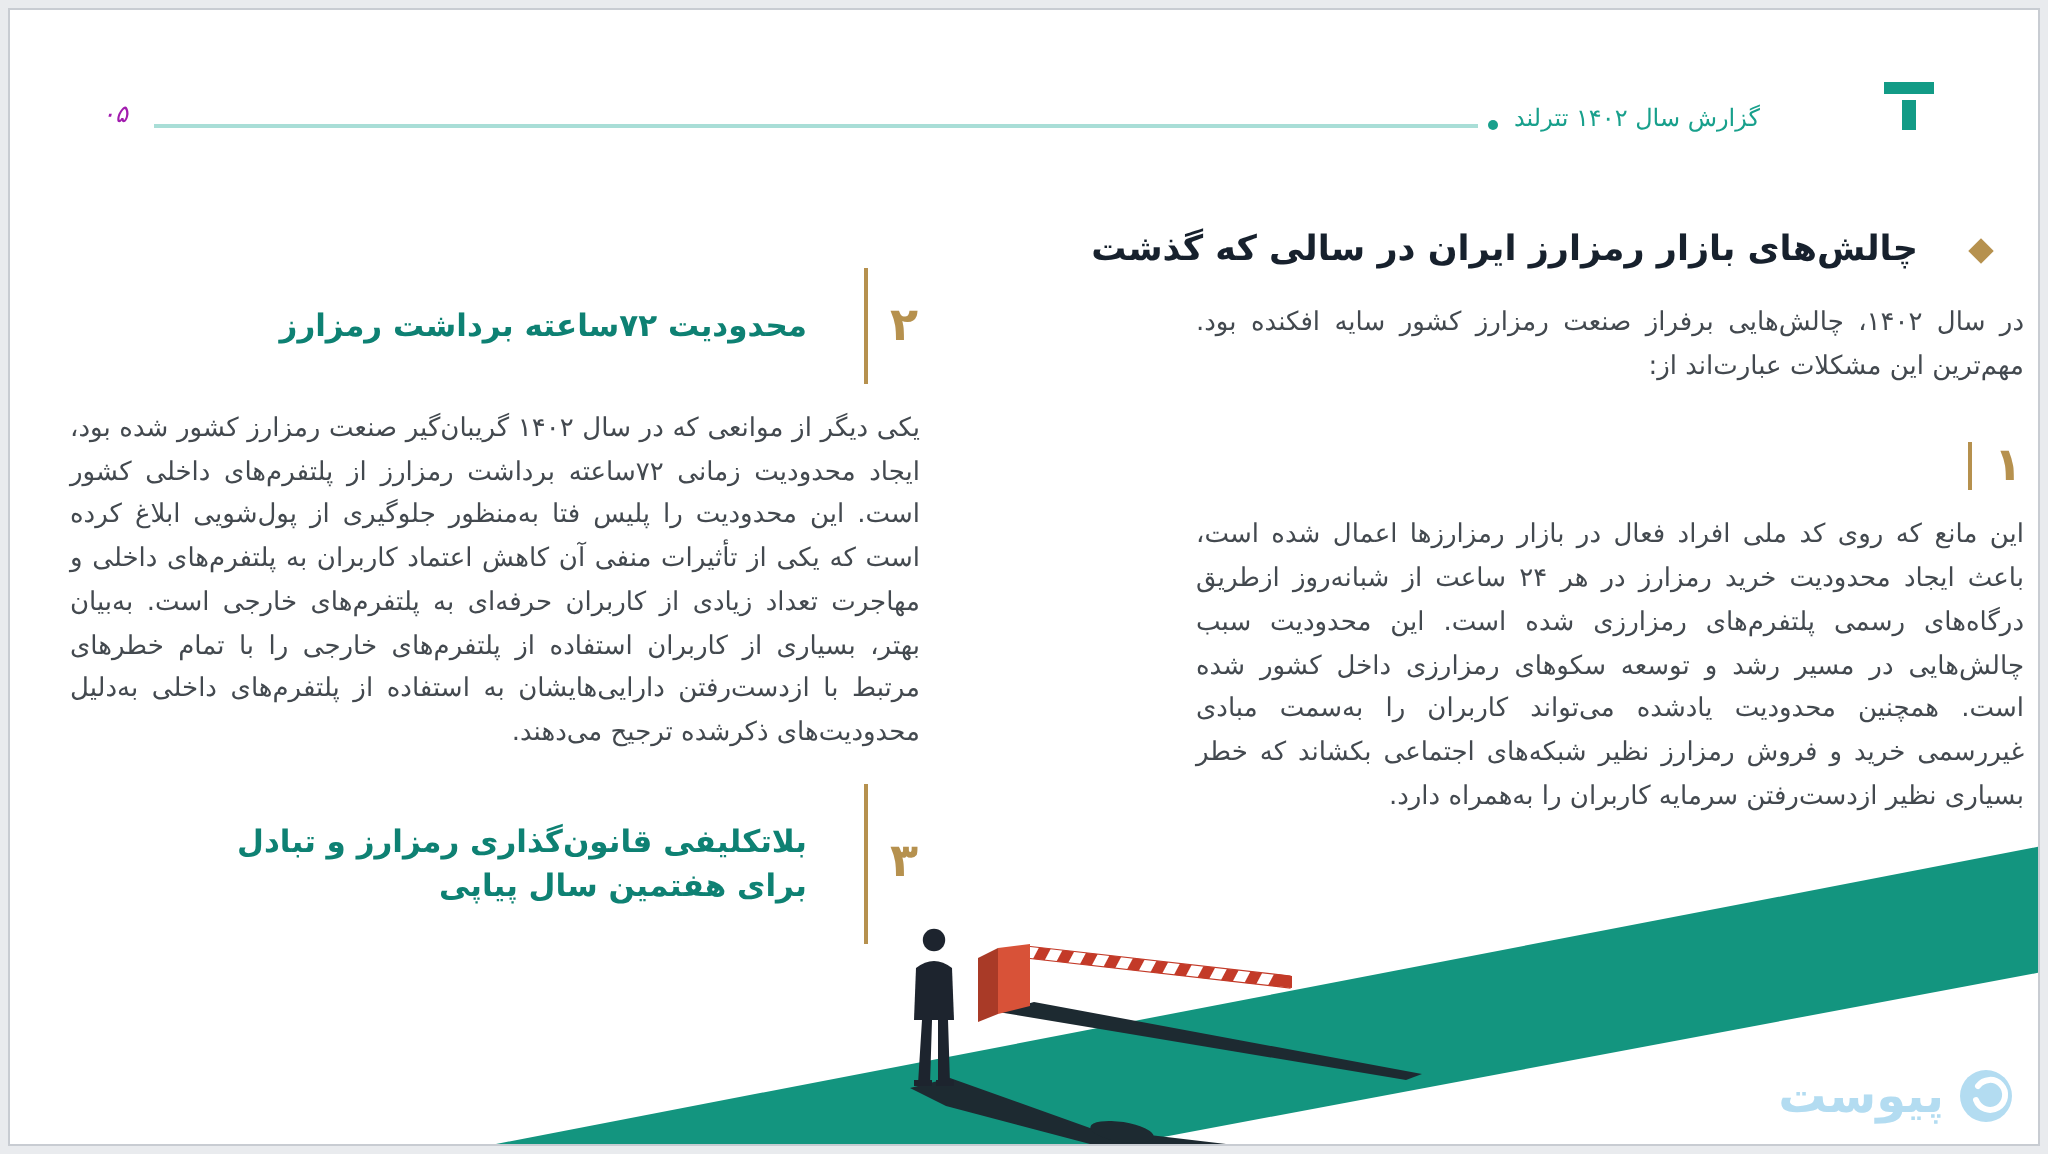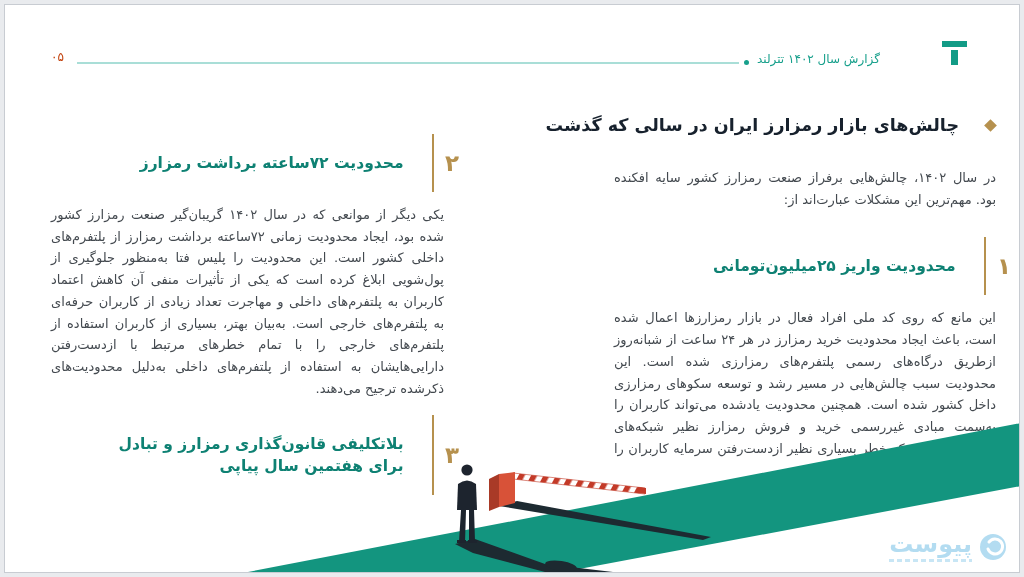--- a/index.html
+++ b/index.html
@@ -7,22 +7,22 @@
     width:1024px;height:577px;position:relative;overflow:hidden;
     background:#e9ebee;
     font-family:"DejaVu Sans", sans-serif;
   }
   .slide{
     position:absolute;inset:4px;background:#ffffff;
     border:1px solid #c8ccd2;box-sizing:border-box;overflow:hidden;
   }
   
   .pagenum{
-    position:absolute;left:46px;top:45px;font-size:12px;color:#c2410c;
-    direction:rtl;letter-spacing:1px;
+    position:absolute;left:46px;top:45px;font-size:12px;color:#a21caf;
+    direction:rtl;letter-spacing:1px;font-style:italic;
   }
   .header-rule{
     position:absolute;left:72px;top:57px;width:662px;height:2px;
     background:#a9ded7;
   }
   .header-dot{
     position:absolute;left:739px;top:55px;width:5px;height:5px;
     border-radius:50%;background:#18a08c;
   }
   .header-label{
@@ -43,21 +43,21 @@
   }
   .page-title{
     margin:16px;font-size:17.5px;font-weight:700;color:#17212d;
     white-space:nowrap;
   }
   
   .col{position:absolute;direction:rtl;}
   .col-right{left:593px;top:146px;width:414px;}
   .col-left{left:30px;top:129px;width:425px;}
   .body-text{
-    margin:16px;font-size:13px;line-height:21.7px;color:#43494f;
+    margin:0;font-size:13px;line-height:21.7px;color:#43494f;
     text-align:justify;text-align-last:right;
   }
   .sec-head{
     display:flex;direction:rtl;align-items:stretch;margin:0;
   }
   .sec-num{
     font-size:23px;font-weight:700;color:#b6914e;line-height:1;
     align-self:center;min-width:16px;text-align:center;
   }
   .sec-bar{
@@ -76,21 +76,21 @@
   .illustration{
     position:absolute;left:0;bottom:0;width:1016px;height:185px;
     pointer-events:none;
   }
   
   .watermark{
     position:absolute;right:12px;bottom:10px;direction:rtl;
     display:flex;align-items:center;gap:7px;opacity:.9;
   }
   .wm-icon{width:28px;height:28px;flex:0 0 auto;}
-  .wm-text{display:flex;flex-direction:column;align-items:stretch;}
+  .wm-text{display:flex;flex-direction:row;align-items:stretch;}
   .wm-word{
     font-size:24px;font-weight:700;color:#abd9f0;line-height:26px;
     letter-spacing:0.5px;
   }
   .wm-tagline{
     height:3px;margin-top:2px;
     background:repeating-linear-gradient(90deg,#c3e4f5 0 5px,transparent 5px 8px);
   }
 </style>
 </head>
@@ -111,21 +111,20 @@
     <span class="diamond"></span>
     <h1 class="page-title">چالش‌های بازار رمزارز ایران در سالی که گذشت</h1>
   </div>
 
   <div class="col col-right">
     <p class="body-text">در سال ۱۴۰۲، چالش‌هایی برفراز صنعت رمزارز کشور سایه افکنده بود. مهم‌ترین این مشکلات عبارت‌اند از:</p>
 
     <div class="sec-head mt-intro-gap">
       <span class="sec-num">۱</span>
       <span class="sec-bar"></span>
-      <h2 class="sec-title">محدودیت واریز ۲۵میلیون‌تومانی</h2>
     </div>
     <p class="body-text mt-body-gap">این مانع که روی کد ملی افراد فعال در بازار رمزارزها اعمال شده است، باعث ایجاد محدودیت خرید رمزارز در هر ۲۴ ساعت از شبانه‌روز ازطریق درگاه‌های رسمی پلتفرم‌های رمزارزی شده است. این محدودیت سبب چالش‌هایی در مسیر رشد و توسعه سکوهای رمزارزی داخل کشور شده است. همچنین محدودیت یادشده می‌تواند کاربران را به‌سمت مبادی غیررسمی خرید و فروش رمزارز نظیر شبکه‌های اجتماعی بکشاند که خطر بسیاری نظیر ازدست‌رفتن سرمایه کاربران را به‌همراه دارد.</p>
   </div>
 
   <div class="col col-left">
     <div class="sec-head">
       <span class="sec-num">۲</span>
       <span class="sec-bar"></span>
       <h2 class="sec-title">محدودیت ۷۲ساعته برداشت رمزارز</h2>
     </div>

